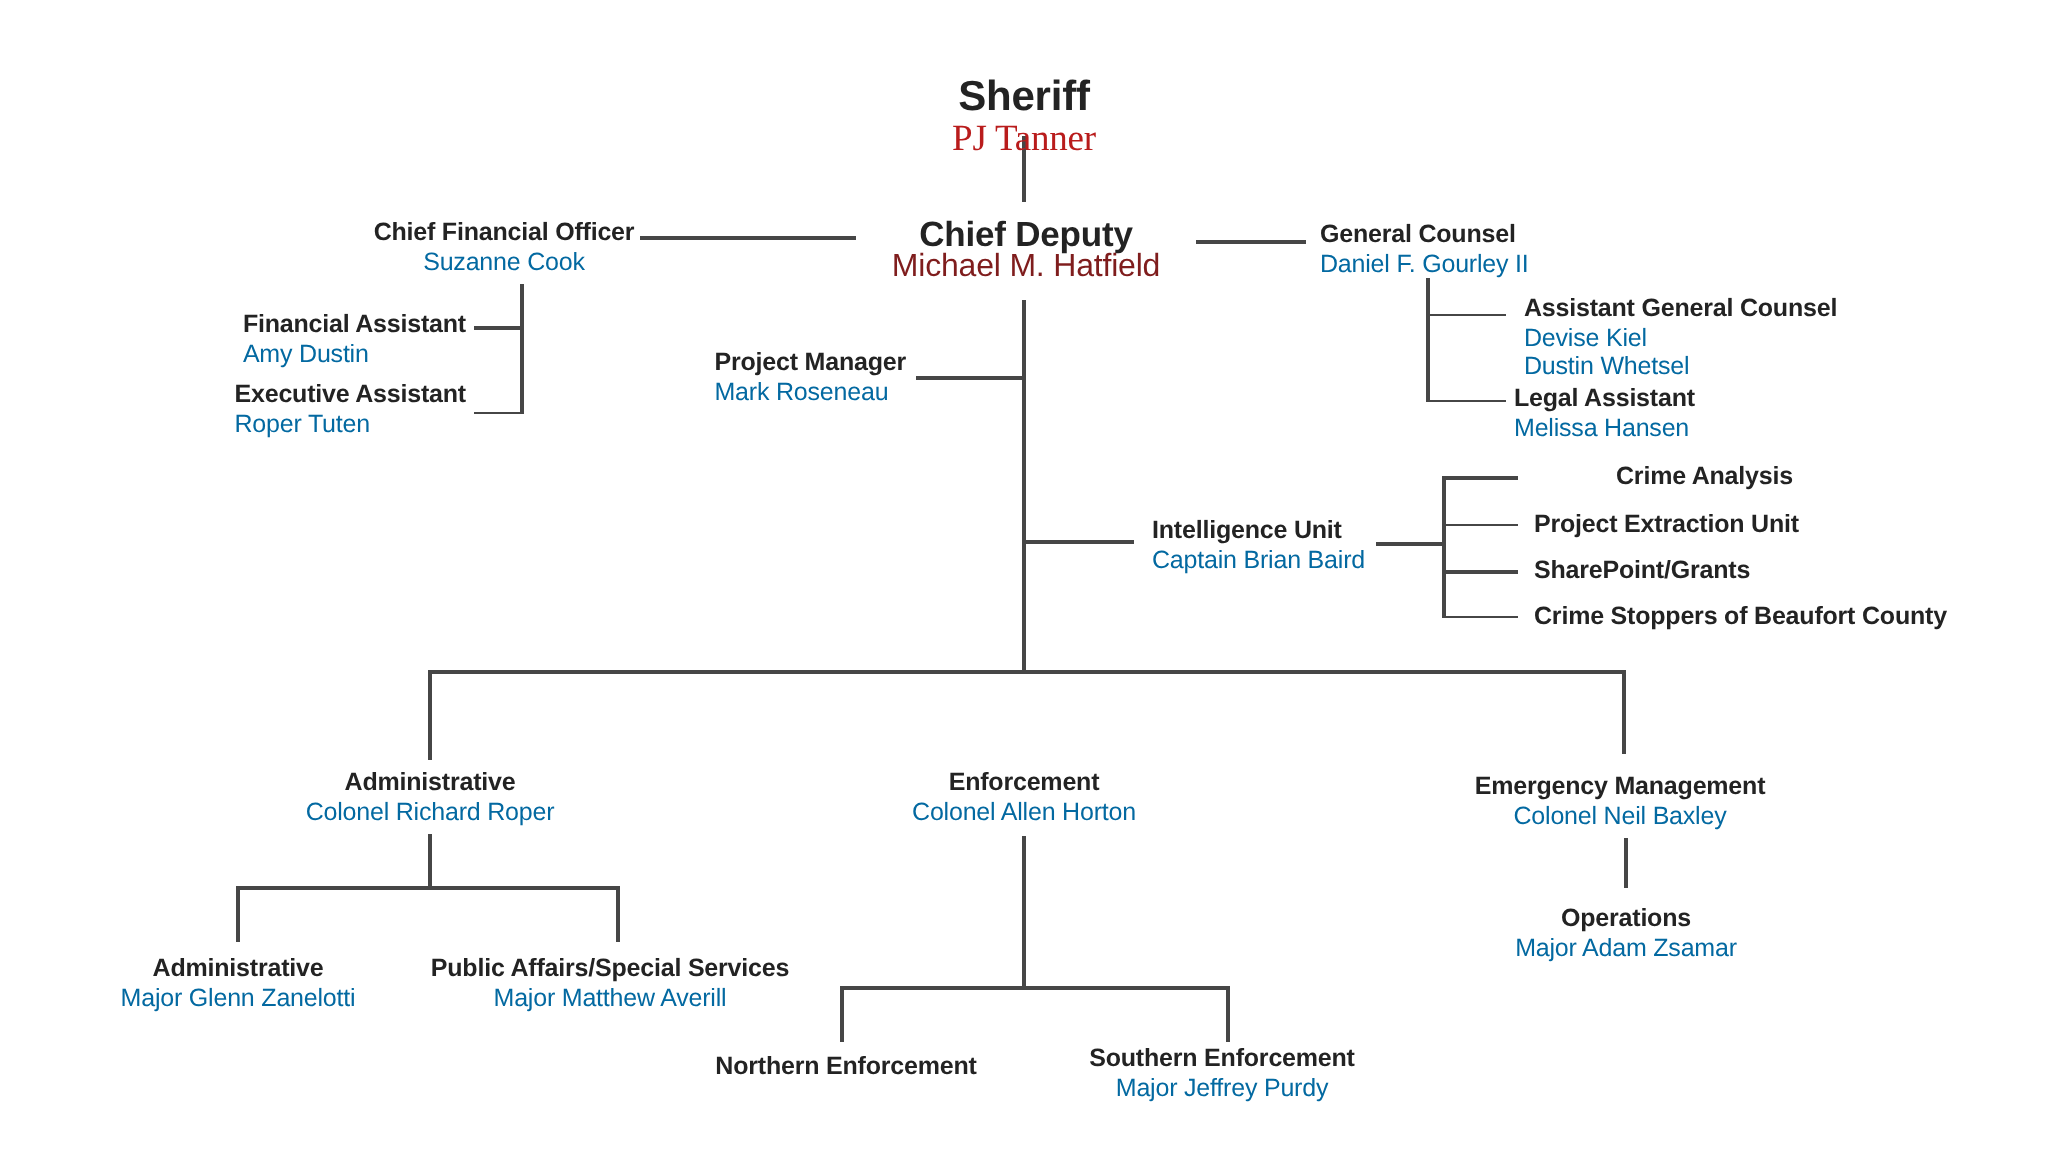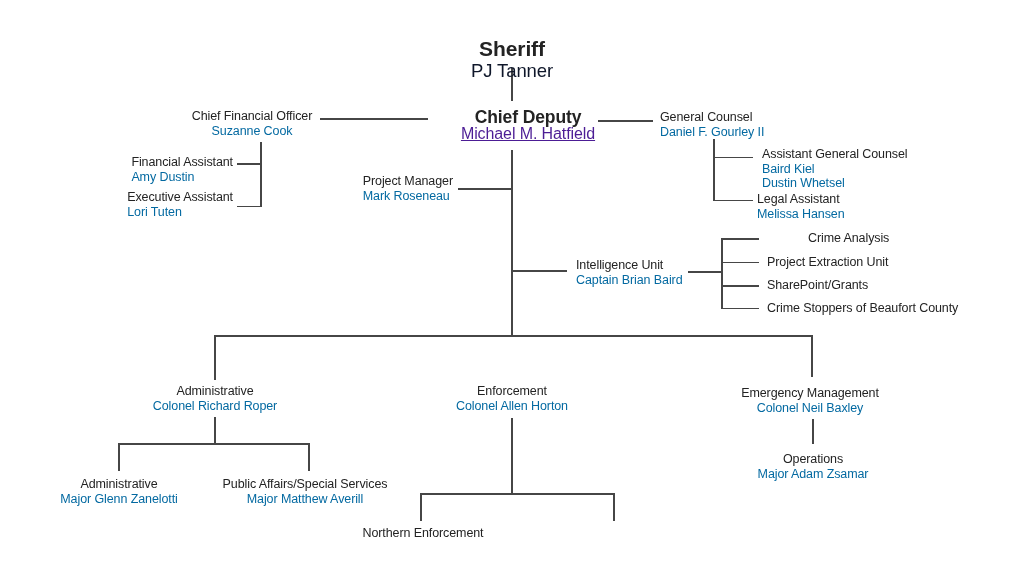--- a/index.html
+++ b/index.html
@@ -4,26 +4,26 @@
 <style>
   html,body{margin:0;padding:0;background:#ffffff;}
   #canvas{
     position:relative;width:1024px;height:576px;background:#ffffff;overflow:hidden;
     font-family:"Liberation Sans","DejaVu Sans",sans-serif;color:#232323;letter-spacing:-0.1px;
   }
   .node{position:absolute;white-space:nowrap;}
   .node.c{transform:translateX(-50%);text-align:center;}
   .node.r{}
   .node.l{text-align:left;}
-  .t{font-size:12.5px;line-height:14.5px;font-weight:400;color:#232323;}
+  .t{font-size:12.5px;line-height:14.5px;font-weight:700;color:#232323;}
   .n{font-size:12.5px;line-height:14.5px;font-weight:400;color:#0369a1;}
   .t1{font-size:21px;line-height:23px;font-weight:700;}
-  .n1{font-size:18.5px;line-height:21px;font-weight:400;color:#0f172a;}
+  .n1{font-size:18.5px;line-height:21px;font-weight:400;color:#b91c1c;font-family:Liberation Serif, serif;}
   .t2{font-size:17.5px;line-height:16px;font-weight:700;}
-  .n2{font-size:16px;line-height:18px;font-weight:400;color:#4c1d95;text-decoration:underline;}
+  .n2{font-size:16px;line-height:18px;font-weight:400;color:#7f1d1d;}
   .line{position:absolute;background:#464646;}
   .lh{height:1.5px;}
   .lv{width:1.5px;}
 </style>
 </head>
 <body>
 
 <div id="canvas">
 
   <div class="line lv" style="left:511px;top:68px;height:33px"></div>
@@ -63,53 +63,53 @@
   <div class="line lv" style="left:420px;top:493px;height:28px"></div>
   <div class="line lv" style="left:613px;top:493px;height:28px"></div>
 
   <div class="line lv" style="left:812px;top:419px;height:25px"></div>
 
   <div class="node c" style="left:512px;top:37px">
     <div class="t1">Sheriff</div>
     <div class="n1">PJ Tanner</div>
   </div>
 
-  <div class="node c" style="left:528px;top:109px">
+  <div class="node c" style="left:513px;top:109px">
     <div class="t2">Chief Deputy</div>
     <div class="n2">Michael M. Hatfield</div>
   </div>
 
   <div class="node c" style="left:252px;top:109px">
     <div class="t">Chief Financial Officer</div>
     <div class="n">Suzanne Cook</div>
   </div>
 
   <div class="node r" style="right:791px;top:155px">
     <div class="t">Financial Assistant</div>
     <div class="n">Amy Dustin</div>
   </div>
 
   <div class="node r" style="right:791px;top:190px">
     <div class="t">Executive Assistant</div>
-    <div class="n">Lori Tuten</div>
+    <div class="n">Roper Tuten</div>
   </div>
 
   <div class="node r" style="right:571px;top:174px">
     <div class="t">Project Manager</div>
     <div class="n">Mark Roseneau</div>
   </div>
 
   <div class="node l" style="left:660px;top:110px">
     <div class="t">General Counsel</div>
     <div class="n">Daniel F. Gourley II</div>
   </div>
 
   <div class="node l" style="left:762px;top:147px">
     <div class="t">Assistant General Counsel</div>
-    <div class="n">Baird Kiel</div>
+    <div class="n">Devise Kiel</div>
     <div class="n">Dustin Whetsel</div>
   </div>
 
   <div class="node l" style="left:757px;top:192px">
     <div class="t">Legal Assistant</div>
     <div class="n">Melissa Hansen</div>
   </div>
 
   <div class="node l" style="left:576px;top:258px">
     <div class="t">Intelligence Unit</div>
@@ -151,19 +151,23 @@
 
   <div class="node c" style="left:305px;top:477px">
     <div class="t">Public Affairs/Special Services</div>
     <div class="n">Major Matthew Averill</div>
   </div>
 
   <div class="node c" style="left:423px;top:526px">
     <div class="t">Northern Enforcement</div>
   </div>
 
+  <div class="node c" style="left:611px;top:522px">
+    <div class="t">Southern Enforcement</div>
+    <div class="n">Major Jeffrey Purdy</div>
+  </div>
 
   <div class="node c" style="left:813px;top:452px">
     <div class="t">Operations</div>
     <div class="n">Major Adam Zsamar</div>
   </div>
 
 </div>
 
 </body></html>

